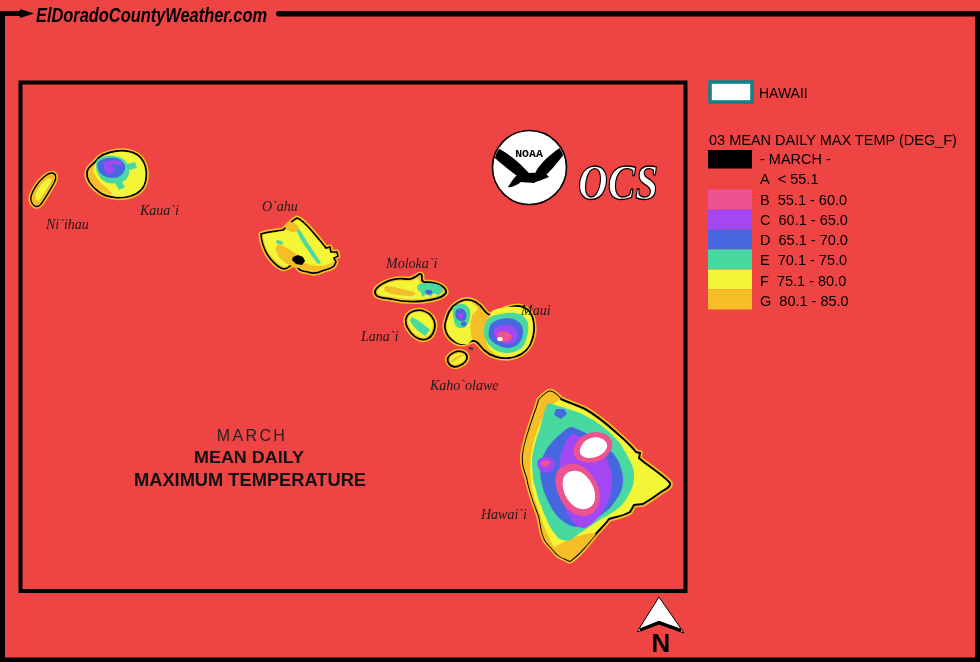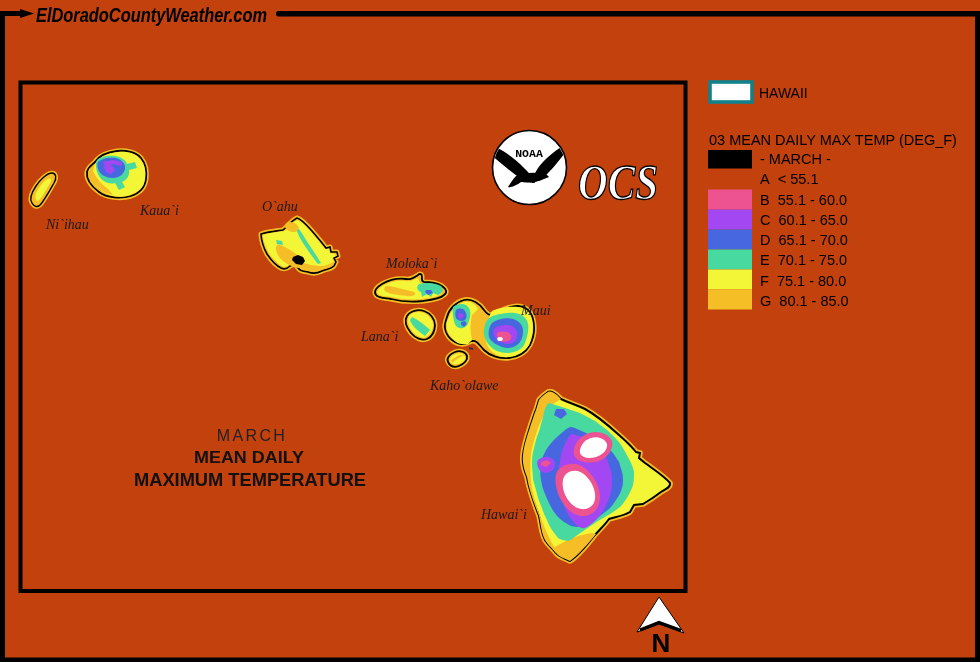--- a/index.html
+++ b/index.html
@@ -1,16 +1,16 @@
 <!DOCTYPE html>
 <html><head>
 <meta charset="utf-8">
 <style>
   html,body{margin:0;padding:0;background:#fff;}
-  #page{position:relative;width:980px;height:662px;background:#c2410c;overflow:hidden;}
+  #page{position:relative;width:980px;height:662px;background:#ef4444;overflow:hidden;}
   svg{position:absolute;top:0;left:0;}
   text{font-family:"Liberation Sans",sans-serif;}
   .lbl{font-family:"Liberation Serif",serif;font-style:italic;font-size:14px;fill:#1a1a1a;}
 </style>
 </head>
 <body>
 <div id="page">
 <svg width="980" height="662" viewBox="0 0 980 662">
 
 <rect x="0" y="11" width="5" height="651" fill="#000"></rect>

